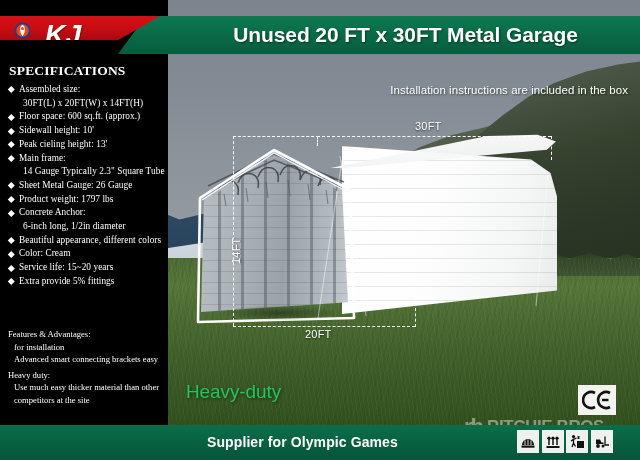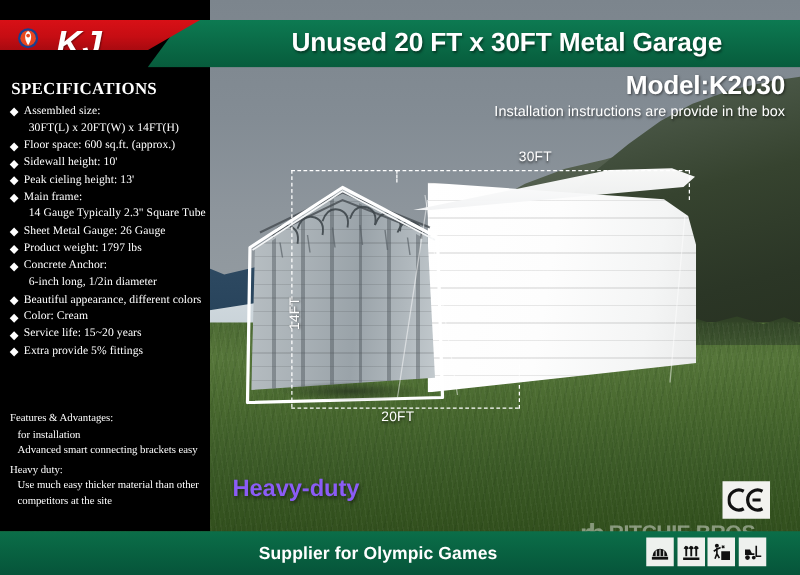--- a/index.html
+++ b/index.html
@@ -219,21 +219,21 @@
   }
   .model-sub {
     position:absolute; right:12px; top:84px; z-index:7;
     color:#fff; font-size:11.5px; letter-spacing:.05px;
     text-shadow:1px 1px 2px rgba(0,0,0,.55);
   }
 
   
   .heavy-duty {
     position:absolute; left:186px; top:381px; z-index:7;
-    color:#8b5cf6; font-size:19px; font-weight:bold; letter-spacing:-.1px;
+    color:#22c55e; font-size:19px; font-weight:normal; letter-spacing:-.1px;
     text-shadow:1px 1px 3px rgba(0,0,0,.5);
   }
 
   
   .ce-mark {
     position:absolute; left:578px; top:385px; width:38px; height:30px;
     background:#f2f2ef; z-index:7;
     display:flex; align-items:center; justify-content:center;
   }
 
@@ -414,22 +414,21 @@
           <circle cx="8.5" cy="8.5" r="6.2" fill="#e8471f"></circle>
           <path d="M8.5,2.8 C11.6,4.3 11.8,9.6 8.5,14.2 C5.2,9.6 5.4,4.3 8.5,2.8 Z" fill="#ffffff"></path>
           <circle cx="8.5" cy="6.4" r="1.5" fill="#e8471f"></circle>
         </svg>
       </span>
       <span class="kj-text">KJ</span>
     </div>
     <div class="header-title">Unused 20 FT x 30FT Metal Garage</div>
   </div>
 
-  <div class="model-no">Model:K2030</div>
-  <div class="model-sub">Installation instructions are provide in the box</div>
+  <div class="model-sub">Installation instructions are included in the box</div>
 
   <div class="heavy-duty">Heavy-duty</div>
 
   <div class="ce-mark">
     <svg width="30" height="20" viewBox="0 0 30 20">
       <path d="M13,3 A8,8 0 1,0 13,17" fill="none" stroke="#111" stroke-width="2.6"></path>
       <path d="M28,3 A8,8 0 1,0 28,17" fill="none" stroke="#111" stroke-width="2.6"></path>
       <path d="M20,10 L26.5,10" stroke="#111" stroke-width="2.4"></path>
     </svg>
   </div>

